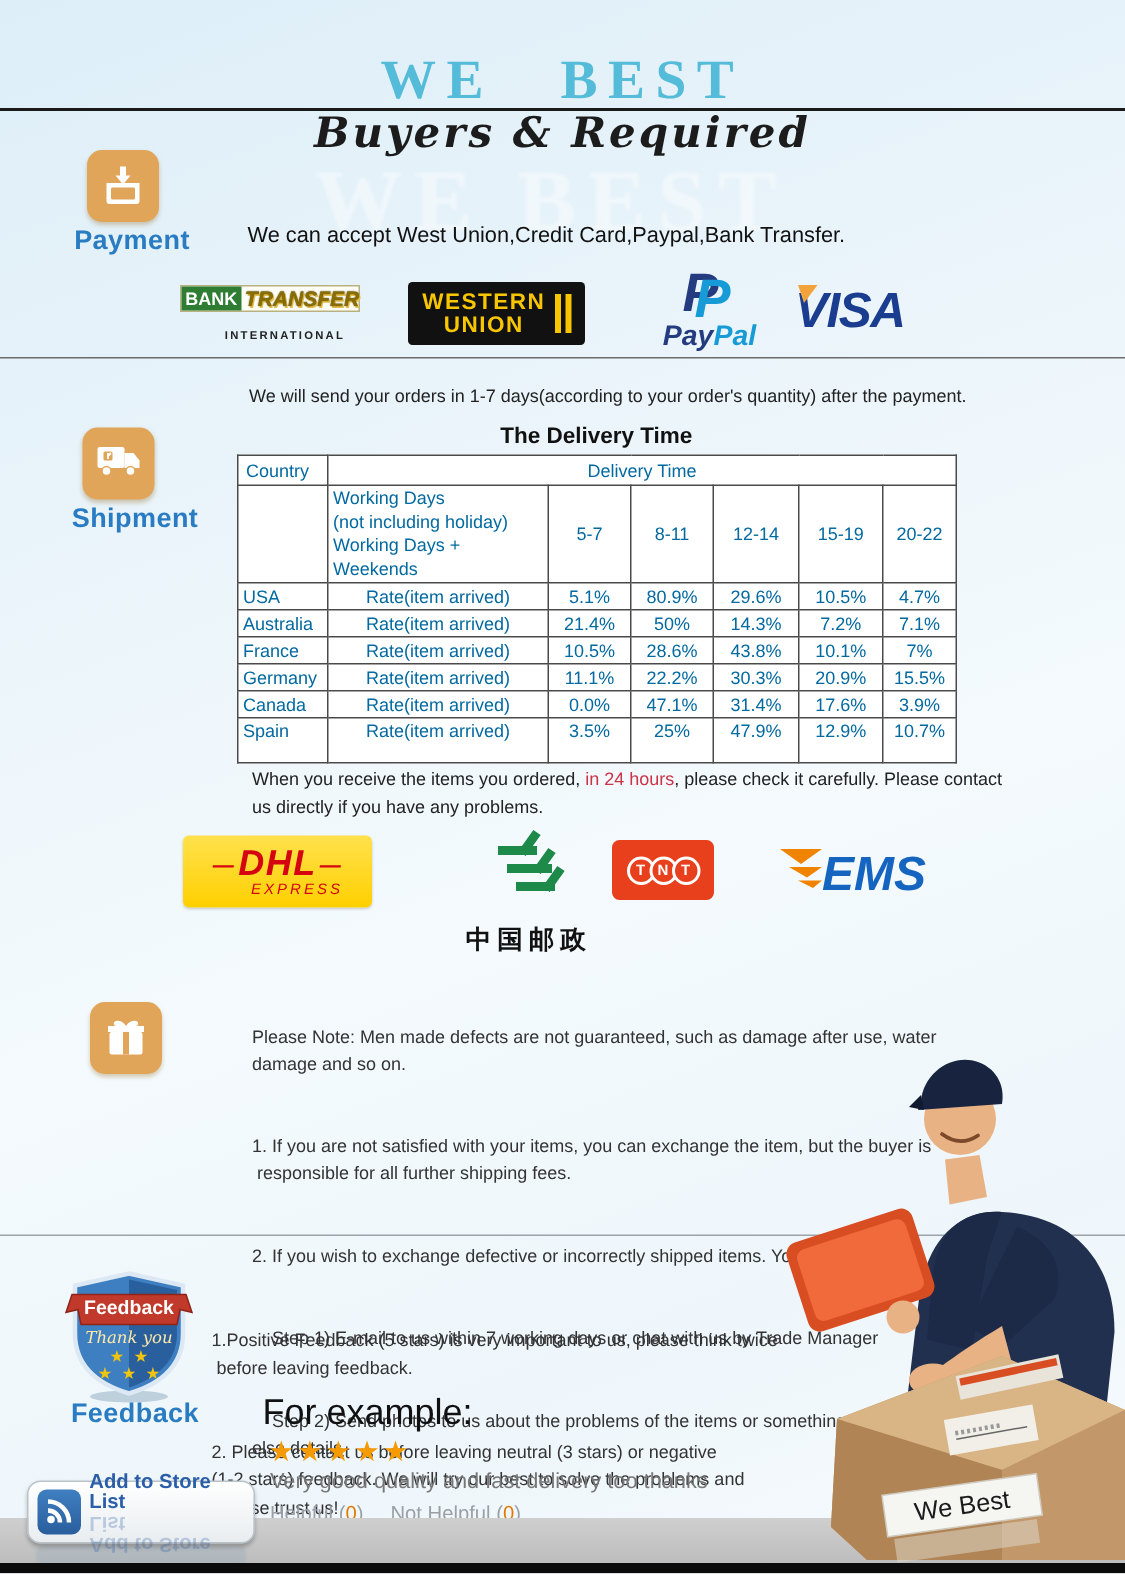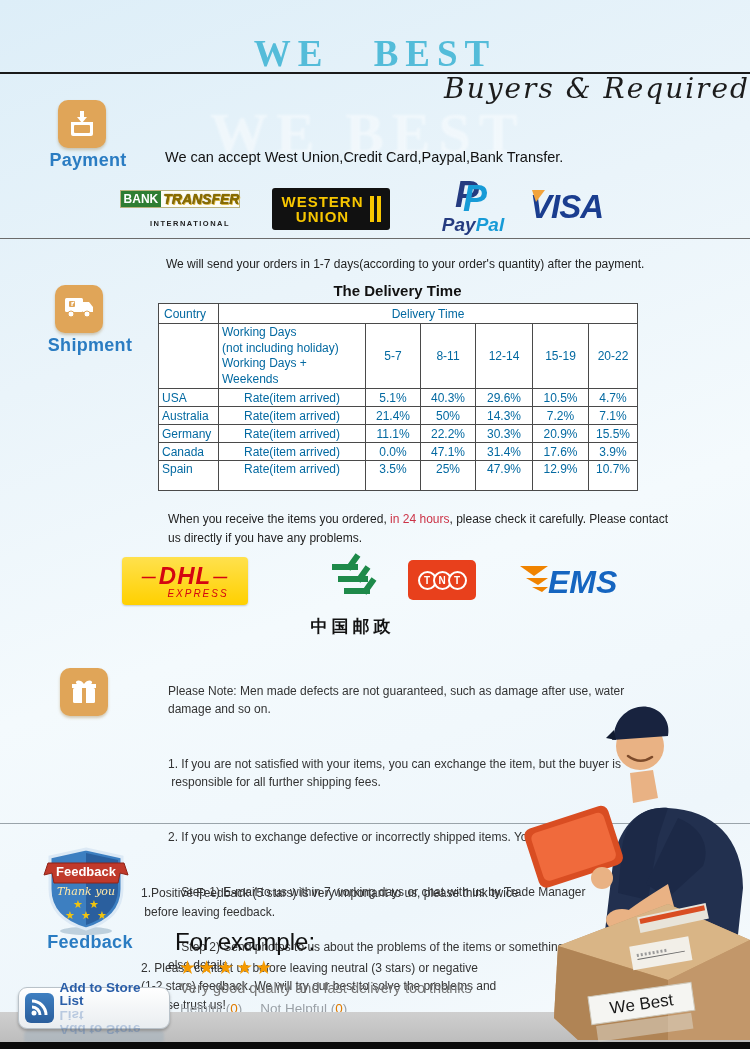--- a/index.html
+++ b/index.html
@@ -9,22 +9,22 @@
   .abs{ position:absolute; }
 
   
   .watermark{ left:210px; top:100px; font-family:"Liberation Serif",serif; font-weight:bold;
     font-size:58px; color:#ffffff; opacity:.45; letter-spacing:8px; filter:blur(1px); }
 
   
   .title{ left:0; top:32px; width:750px; text-align:center; font-family:"Liberation Serif",serif;
     font-weight:bold; font-size:37px; color:#54bcd9; letter-spacing:7px; word-spacing:28px; }
   .rule-1{ left:0; top:72px; width:750px; height:2px; background:#1a1a1a; }
-  .subtitle{ left:0; top:72px; width:750px; text-align:right; font-family:"DejaVu Serif",serif;
-    font-style:italic; font-size:28px; color:#1c1c1c; letter-spacing:2px; }
+  .subtitle{ left:0; top:72px; width:750px; text-align:center; font-family:"DejaVu Serif",serif;
+    font-style:italic; font-size:28px; color:#1c1c1c; letter-spacing:2px;font-weight:bold; }
   .rule-2{ left:0; top:238px; width:750px; height:1px; background:#6b6b6b; }
   .rule-3{ left:0; top:823px; width:750px; height:1px; background:#9aa4aa; }
 
   
   .sq-icon{ width:48px; height:48px; background:#e0a558; border-radius:10px; display:flex;
     align-items:center; justify-content:center; box-shadow:0 2px 3px rgba(150,110,40,.35); }
   .sec-label{ color:#2a7cc2; font-size:18px; font-weight:bold; letter-spacing:.3px; }
 
   .payment-text{ left:165px; top:149px; font-size:14.5px; color:#111; white-space:nowrap; font-weight:500; }
 
@@ -221,33 +221,42 @@
       <td class="c-val">5-7</td>
       <td class="c-val">8-11</td>
       <td class="c-val">12-14</td>
       <td class="c-val">15-19</td>
       <td class="c-val">20-22</td>
     </tr>
     <tr class="data">
       <td class="c-country">USA</td>
       <td class="c-rate">Rate(item arrived)</td>
       <td class="c-val">5.1%</td>
-      <td class="c-val">40.3%</td>
+      <td class="c-val">80.9%</td>
       <td class="c-val">29.6%</td>
       <td class="c-val">10.5%</td>
       <td class="c-val">4.7%</td>
     </tr>
     <tr class="data">
       <td class="c-country">Australia</td>
       <td class="c-rate">Rate(item arrived)</td>
       <td class="c-val">21.4%</td>
       <td class="c-val">50%</td>
       <td class="c-val">14.3%</td>
       <td class="c-val">7.2%</td>
       <td class="c-val">7.1%</td>
+    </tr>
+    <tr class="data">
+      <td class="c-country">France</td>
+      <td class="c-rate">Rate(item arrived)</td>
+      <td class="c-val">10.5%</td>
+      <td class="c-val">28.6%</td>
+      <td class="c-val">43.8%</td>
+      <td class="c-val">10.1%</td>
+      <td class="c-val">7%</td>
     </tr>
     <tr class="data">
       <td class="c-country">Germany</td>
       <td class="c-rate">Rate(item arrived)</td>
       <td class="c-val">11.1%</td>
       <td class="c-val">22.2%</td>
       <td class="c-val">30.3%</td>
       <td class="c-val">20.9%</td>
       <td class="c-val">15.5%</td>
     </tr>

